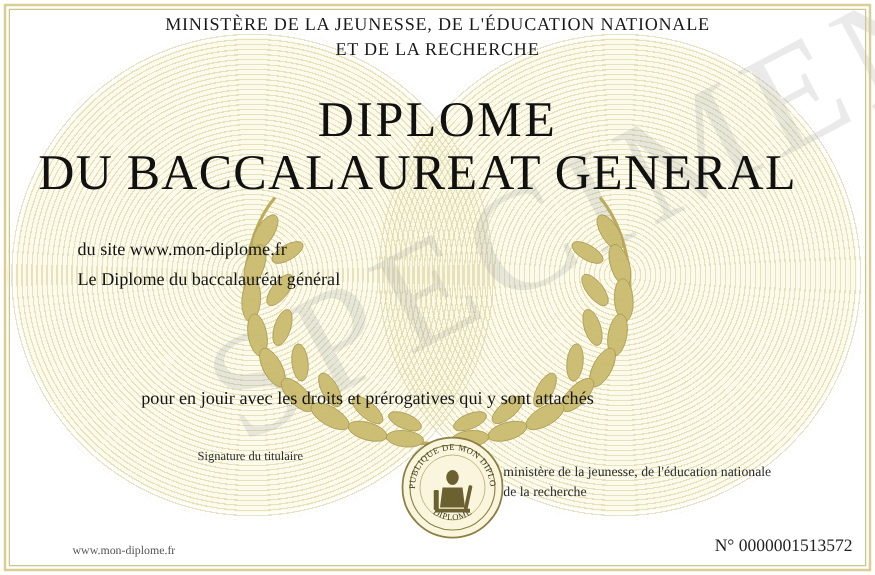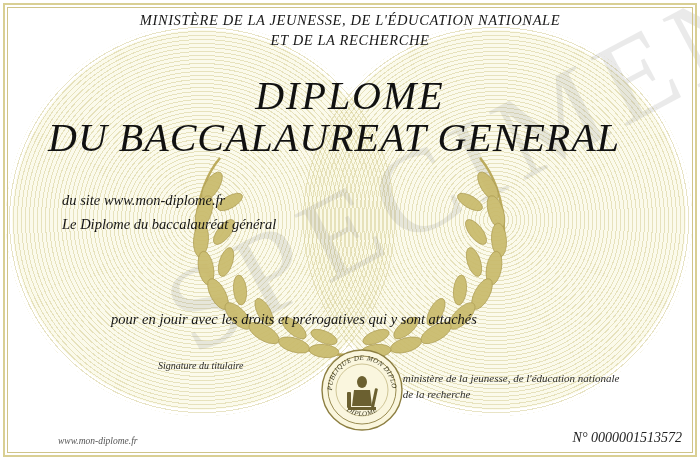--- a/index.html
+++ b/index.html
@@ -94,21 +94,20 @@
     top: 150px;
     width: 364px;
     height: 215px;
     opacity: 0.92;
   }
 
   
   .content {
     position: absolute;
     inset: 0;
-    font-style: italic;
   }
   .ministry {
     position: absolute;
     top: 10px;
     left: 0;
     width: 700px;
     text-align: center;
     font-size: 14.5px;
     letter-spacing: 0.6px;
     line-height: 20px;

